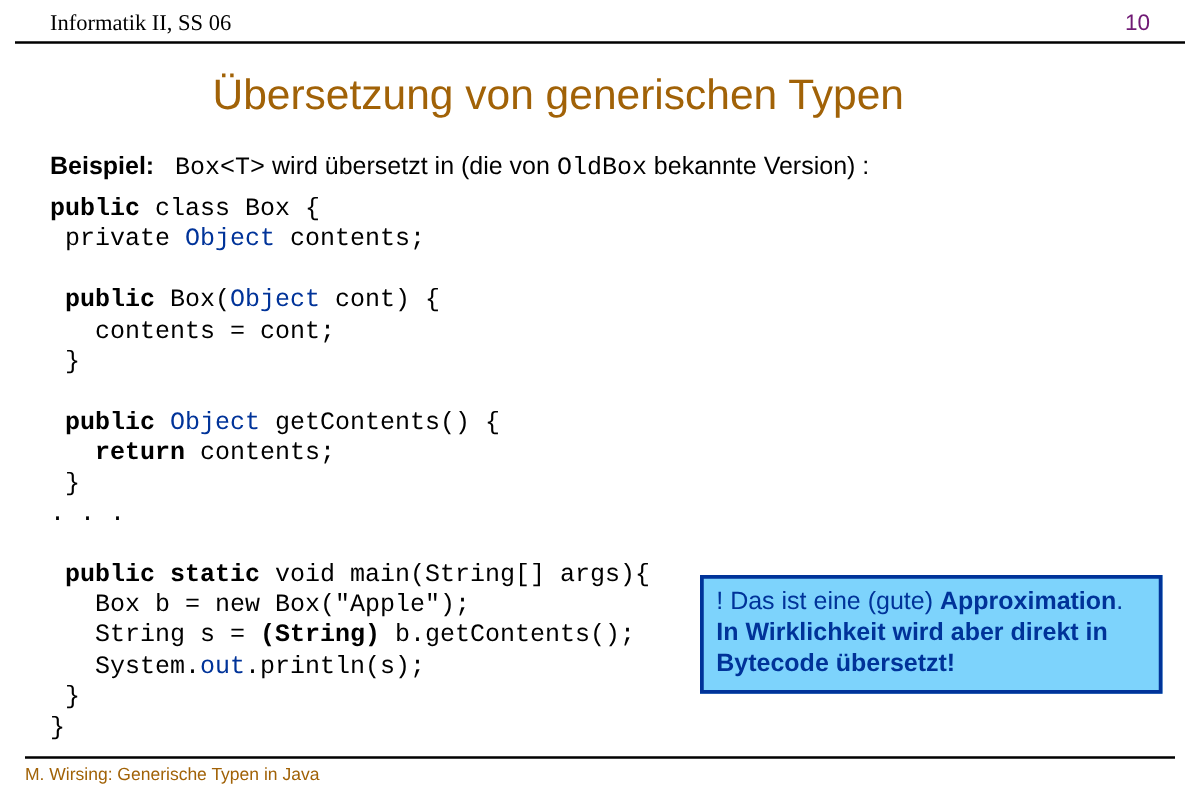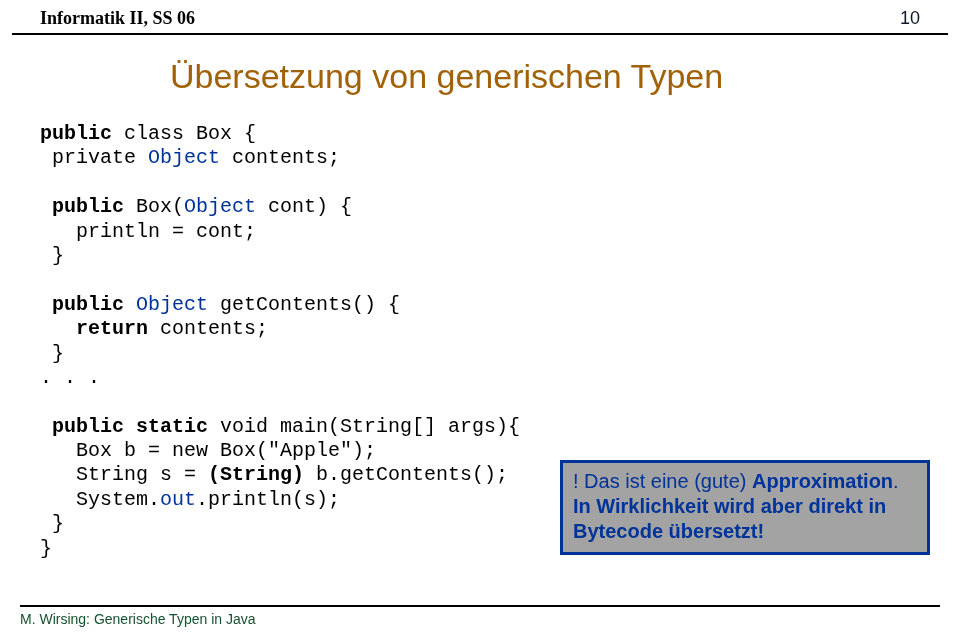--- a/index.html
+++ b/index.html
@@ -14,28 +14,28 @@
   .header {
     display: flex;
     justify-content: space-between;
     align-items: baseline;
     padding: 8px 28px 4px 28px;
     border-bottom: 2px solid #000;
     margin: 0 12px;
   }
   .header-left {
     font-family: "Times New Roman", serif;
-    font-weight: bold;
+    font-weight: normal;
     font-size: 18px;
     color: #000;
   }
   .header-right {
     font-family: Arial, sans-serif;
     font-size: 18px;
-    color: #0f172a;
+    color: #701a75;
     margin-left: 24px;
   }
   .title {
     font-family: Arial, sans-serif;
     font-size: 34px;
     color: #a16207;
     margin: 22px 0 26px 170px;
     font-weight: normal;
   }
   .content {
@@ -68,53 +68,57 @@
     position: absolute;
     right: 30px;
     top: 460px;
     width: 370px;
     border: 3px solid #003399;
     padding: 6px 10px 8px 10px;
     font-family: Arial, sans-serif;
     font-size: 20px;
     line-height: 1.25;
     color: #003399;
-    background: #a3a3a3;
+    background: #7dd3fc;
   }
   .comment-box .b { font-weight: bold; }
   .footer {
     position: absolute;
     left: 20px;
     right: 20px;
     bottom: 10px;
     border-top: 2px solid #000;
     padding-top: 4px;
     font-family: Arial, sans-serif;
     font-size: 14px;
-    color: #14532d;
+    color: #a16207;
   }
 </style>
 </head>
 <body>
 
 <div class="header">
   <span class="header-left">Informatik II, SS 06</span>
   <span class="header-right">10</span>
 </div>
 
 <h1 class="title">Übersetzung von generischen Typen</h1>
 
 <div class="content">
 
+  <div class="intro-line">
+    <span class="bold-sans">Beispiel:</span>
+    <span>&nbsp;&nbsp;</span><span class="mono">Box&lt;T&gt;</span><span> wird übersetzt in (die von </span><span class="mono">OldBox</span><span> bekannte Version) :</span>
+  </div>
 
   <div class="code"><span class="kw">public</span><span> class Box {</span>
 <span> private </span><span class="type">Object</span><span> contents;</span>
 <span></span>
 <span class="kw"> public</span><span> Box(</span><span class="type">Object</span><span> cont) {</span>
-<span>   println = cont;</span>
+<span>   contents = cont;</span>
 <span> }</span>
 <span></span>
 <span class="kw"> public </span><span class="type">Object</span><span> getContents() {</span>
 <span class="kw">   return</span><span> contents;</span>
 <span> }</span>
 <span>. . .</span>
 <span></span>
 <span class="kw"> public static</span><span> void main(String[] args){</span>
 <span>   Box b = new Box("Apple");</span>
 <span>   String s = </span><span class="kw">(String)</span><span> b.getContents();</span>

